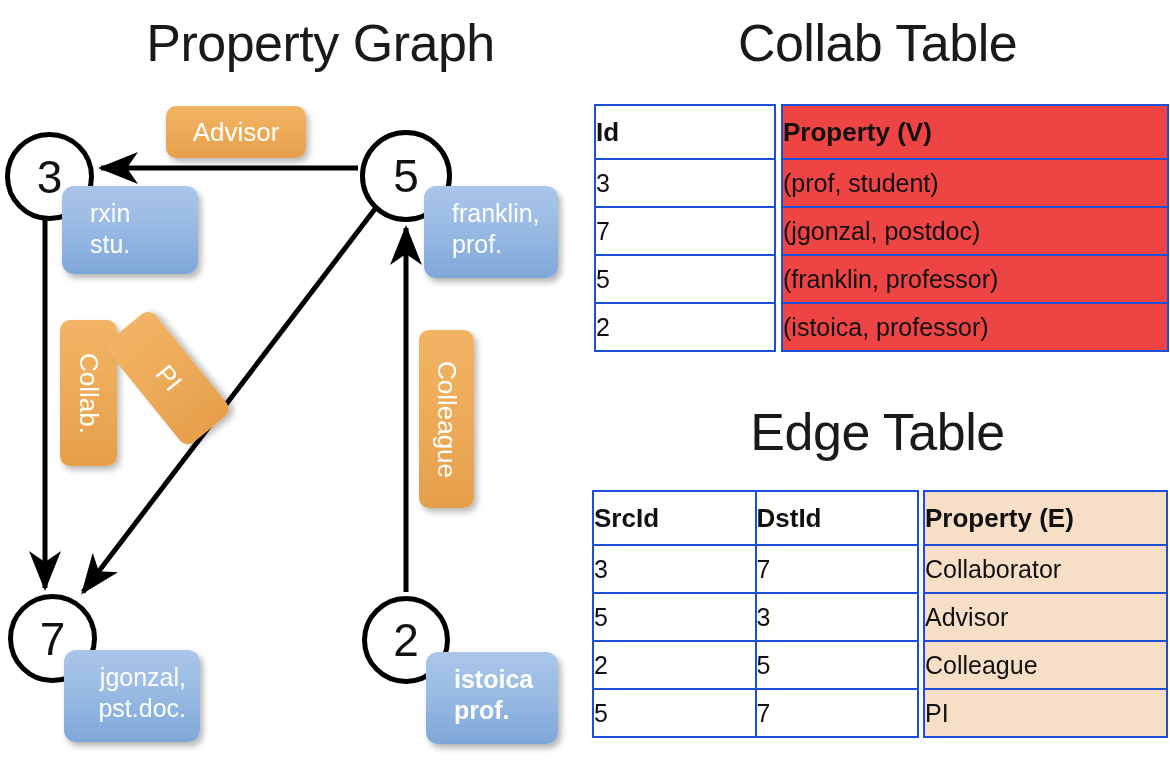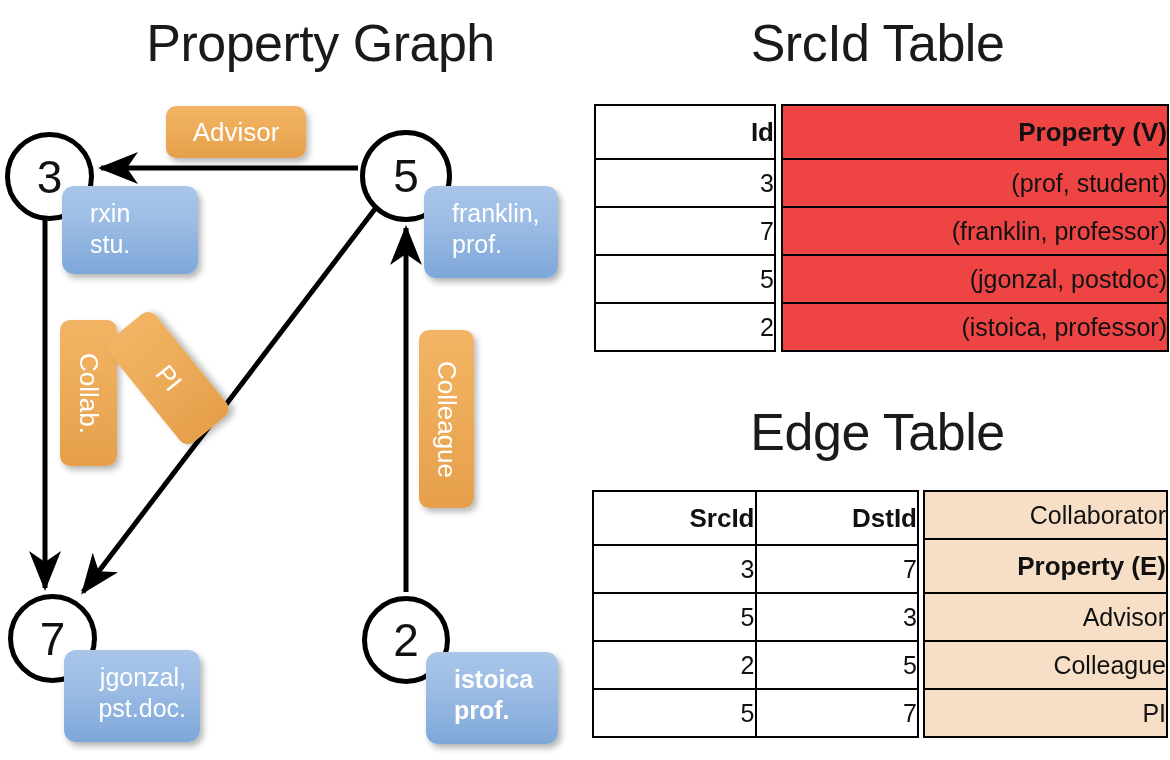--- a/index.html
+++ b/index.html
@@ -137,22 +137,22 @@
   .vtext { display: inline-block; }
 
   
   .tbl {
     position: absolute;
     border-collapse: collapse;
     table-layout: fixed;
     font-family: "Liberation Sans", sans-serif;
   }
   .tbl td, .tbl th {
-    border: 2px solid #000000;
-    text-align: right;
+    border: 2px solid #1d4ed8;
+    text-align: left;
     font-weight: 400;
     font-size: 25px;
     color: #111;
     padding: 0;
     height: 46px;
     line-height: 46px;
     white-space: nowrap;
   }
   .tbl th {
     font-weight: 700;
@@ -232,21 +232,21 @@
     <span class="vtext">Collab.</span>
   </div>
   <div class="edge-label" id="label-pi">
     <span class="vtext">PI</span>
   </div>
   <div class="edge-label" id="label-colleague">
     <span class="vtext">Colleague</span>
   </div>
 </div>
 
-<div class="title" id="title-vertex-table">SrcId Table</div>
+<div class="title" id="title-vertex-table">Collab Table</div>
 
 <table class="tbl fill-white" id="vtx-id">
   <tbody>
       <tr>
     <th>Id</th>
   </tr>
   <tr>
     <td>3</td>
   </tr>
   <tr>
@@ -263,24 +263,24 @@
 
 <table class="tbl fill-blue" id="vtx-prop">
   <tbody>
       <tr>
     <th>Property (V)</th>
   </tr>
   <tr>
     <td>(prof, student)</td>
   </tr>
   <tr>
+    <td>(jgonzal, postdoc)</td>
+  </tr>
+  <tr>
     <td>(franklin, professor)</td>
-  </tr>
-  <tr>
-    <td>(jgonzal, postdoc)</td>
   </tr>
   <tr>
     <td>(istoica, professor)</td>
   </tr>
 </tbody>
   </table>
 
 <div class="title" id="title-edge-table">Edge Table</div>
 
 <table class="tbl fill-white" id="edge-ids">
@@ -304,24 +304,24 @@
   <tr>
     <td>5</td>
     <td>7</td>
   </tr>
 </tbody>
   </table>
 
 <table class="tbl fill-orange" id="edge-prop">
   <tbody>
       <tr>
+    <th>Property (E)</th>
+  </tr>
+  <tr>
     <td>Collaborator</td>
-  </tr>
-  <tr>
-    <th>Property (E)</th>
   </tr>
   <tr>
     <td>Advisor</td>
   </tr>
   <tr>
     <td>Colleague</td>
   </tr>
   <tr>
     <td>PI</td>
   </tr>

